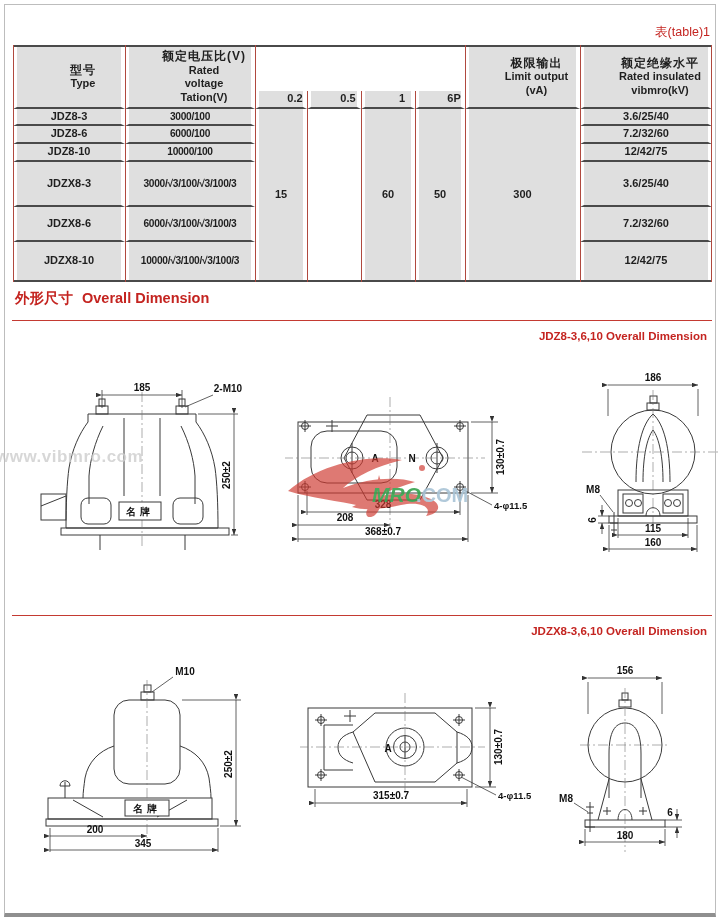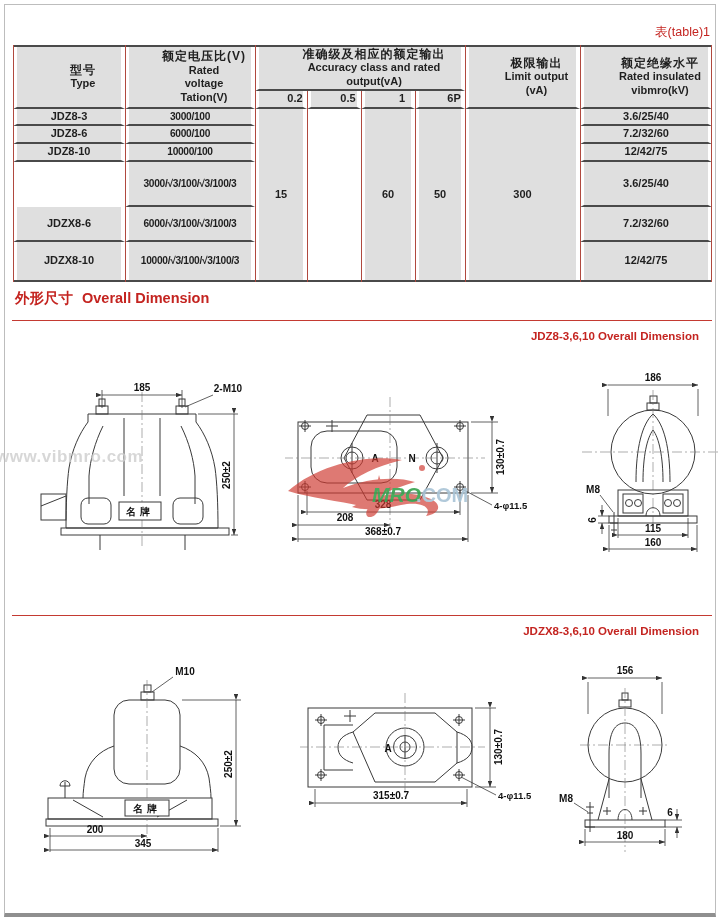--- a/index.html
+++ b/index.html
@@ -23,21 +23,21 @@
   .hb{border-bottom:2px solid #4a4a4a;padding-left:28px;}
   .rb{border-bottom:2px solid #4a4a4a;}
   .c-voltage{font-size:10.2px;letter-spacing:-0.3px;}
   .vl{position:absolute;top:-2px;bottom:-2px;width:1px;background:#b0493f;z-index:3;}
   .vl.part{top:44px;}
   
   .section-title{position:absolute;left:15px;top:289px;font-size:14.5px;font-weight:bold;}
   .section-title .en{margin-left:9px;}
   .rule{position:absolute;left:12px;right:8px;height:1px;background:#c43a32;}
   .rule1{top:320px;} .rule2{top:615px;}
-  .sub-title{position:absolute;right:21px;font-size:11.5px;font-weight:bold;}
+  .sub-title{position:absolute;right:13px;font-size:11.5px;font-weight:bold;}
   .sub1{top:330px;} .sub2{top:625px;}
   
   .wm-url{position:absolute;left:-4px;top:447px;font-size:17px;font-weight:bold;
     color:#cecece;letter-spacing:.5px;opacity:.8;z-index:6;}
   .wm-logo{position:absolute;left:282px;top:449px;width:205px;height:74px;z-index:6;opacity:.9;}
   
   .drw{position:absolute;z-index:2;}
   .drw svg{display:block;}
   .dim{font:bold 10px "Liberation Sans",sans-serif;fill:#111;text-anchor:middle;}
   .dim-s{font:bold 9.5px "Liberation Sans",sans-serif;fill:#111;text-anchor:start;}
@@ -56,27 +56,20 @@
         <div class="zh">型号</div>
         <div>Type</div>
       </div>
   </div>
   <div class="t-cell hb" style="grid-area:1/2/3/3">
     <div>
         <div class="zh">额定电压比(V)</div>
         <div>Rated</div>
         <div>voltage</div>
         <div>Tation(V)</div>
-      </div>
-  </div>
-  <div class="t-cell hb" style="grid-area:1/3/2/7">
-    <div>
-        <div class="zh">准确级及相应的额定输出</div>
-        <div>Accuracy class and rated</div>
-        <div>output(vA)</div>
       </div>
   </div>
   <div class="t-cell hb" style="grid-area:2/3/3/4">0.2</div>
   <div class="t-cell hb" style="grid-area:2/4/3/5">0.5</div>
   <div class="t-cell hb" style="grid-area:2/5/3/6">1</div>
   <div class="t-cell hb" style="grid-area:2/6/3/7">6P</div>
   <div class="t-cell hb" style="grid-area:1/7/3/8">
     <div>
         <div class="zh">极限输出</div>
         <div>Limit output</div>
@@ -96,20 +89,21 @@
   <div class="t-cell rb" style="grid-area:3/8/4/9">3.6/25/40</div>
 
   <div class="t-cell rb" style="grid-area:4/1/5/2">JDZ8-6</div>
   <div class="t-cell rb c-voltage" style="grid-area:4/2/5/3">6000/100</div>
   <div class="t-cell rb" style="grid-area:4/8/5/9">7.2/32/60</div>
 
   <div class="t-cell rb" style="grid-area:5/1/6/2">JDZ8-10</div>
   <div class="t-cell rb c-voltage" style="grid-area:5/2/6/3">10000/100</div>
   <div class="t-cell rb" style="grid-area:5/8/6/9">12/42/75</div>
 
+  <div class="t-cell rb" style="grid-area:6/1/7/2">JDZX8-3</div>
   <div class="t-cell rb c-voltage" style="grid-area:6/2/7/3">3000/√3/100/√3/100/3</div>
   <div class="t-cell rb" style="grid-area:6/8/7/9">3.6/25/40</div>
 
   <div class="t-cell rb" style="grid-area:7/1/8/2">JDZX8-6</div>
   <div class="t-cell rb c-voltage" style="grid-area:7/2/8/3">6000/√3/100/√3/100/3</div>
   <div class="t-cell rb" style="grid-area:7/8/8/9">7.2/32/60</div>
 
   <div class="t-cell" style="grid-area:8/1/9/2">JDZX8-10</div>
   <div class="t-cell c-voltage" style="grid-area:8/2/9/3">10000/√3/100/√3/100/3</div>
   <div class="t-cell" style="grid-area:8/8/9/9">12/42/75</div>

